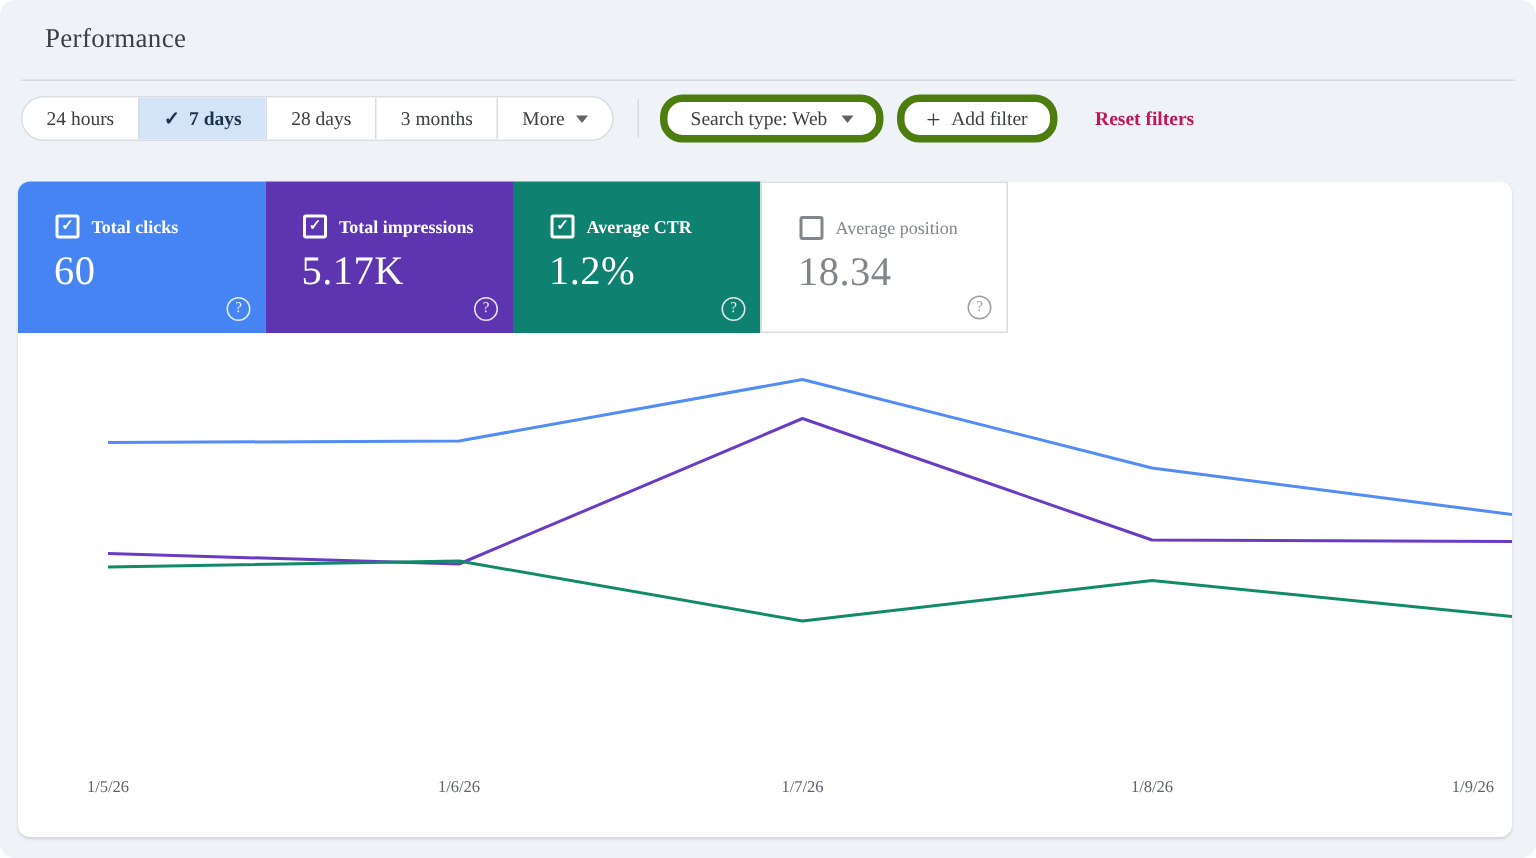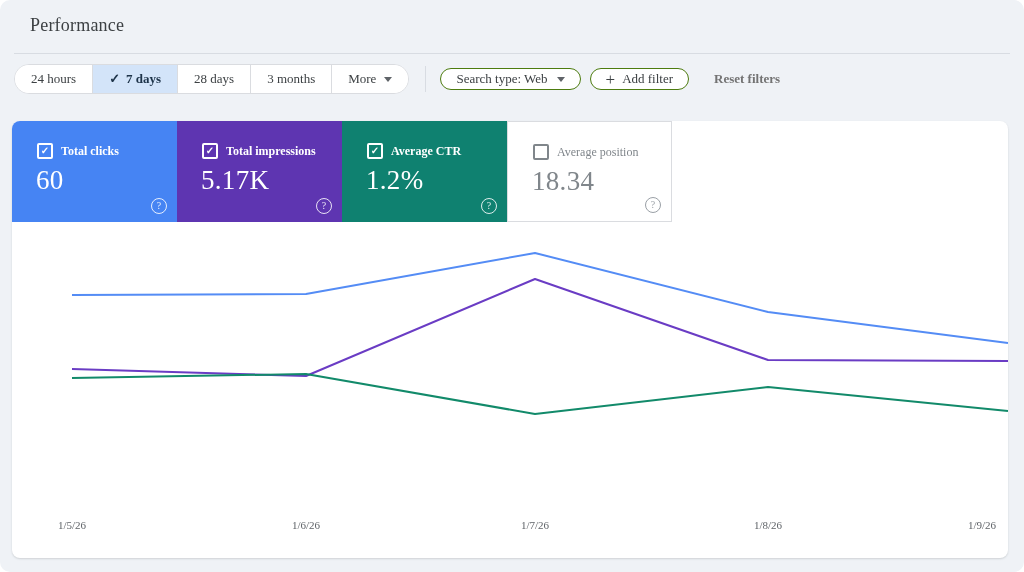--- a/index.html
+++ b/index.html
@@ -32,28 +32,28 @@
   .seg.selected{background:#d3e4f9;color:#1d3349;font-weight:700;}
   .seg .seg-check{display:none;font-size:13px;font-weight:700;}
   .seg.selected .seg-check{display:inline;}
   .caret{
     display:inline-block;width:0;height:0;margin-left:2px;
     border-left:4px solid transparent;border-right:4px solid transparent;
     border-top:5px solid #5f6368;
   }
   .vert-sep{width:1px;height:26px;background:#d8dce2;margin:0 14px 0 16px;}
   .chip{
-    display:flex;align-items:center;gap:7px;height:22px;box-sizing:border-box;
-    padding:0 15px;border:1px solid #4d7c0f;border-radius:15px;background:#ffffff;
+    display:flex;align-items:center;gap:7px;height:32px;box-sizing:border-box;
+    padding:0 15px;border:5px solid #4d7c0f;border-radius:15px;background:#ffffff;
     font-size:13px;color:#3c4043;font-weight:500;cursor:pointer;white-space:nowrap;
     font-family:inherit;margin-right:9px;
   }
   .plus-glyph{font-size:17px;font-weight:400;line-height:1;color:#3c4043;}
   .reset-link{
-    margin-left:10px;font-size:13px;font-weight:700;color:#737373;cursor:pointer;
+    margin-left:10px;font-size:13px;font-weight:700;color:#be185d;cursor:pointer;
     background:none;border:none;font-family:inherit;
   }
   
   .main-card{
     position:absolute;left:12px;top:121px;width:996px;height:437px;background:#ffffff;
     border-radius:8px;box-shadow:0 1px 2px rgba(60,64,67,.18);
   }
   .tiles{position:absolute;left:0;top:0;height:101px;display:flex;}
   .tile{
     position:relative;width:165px;height:101px;box-sizing:border-box;cursor:pointer;

